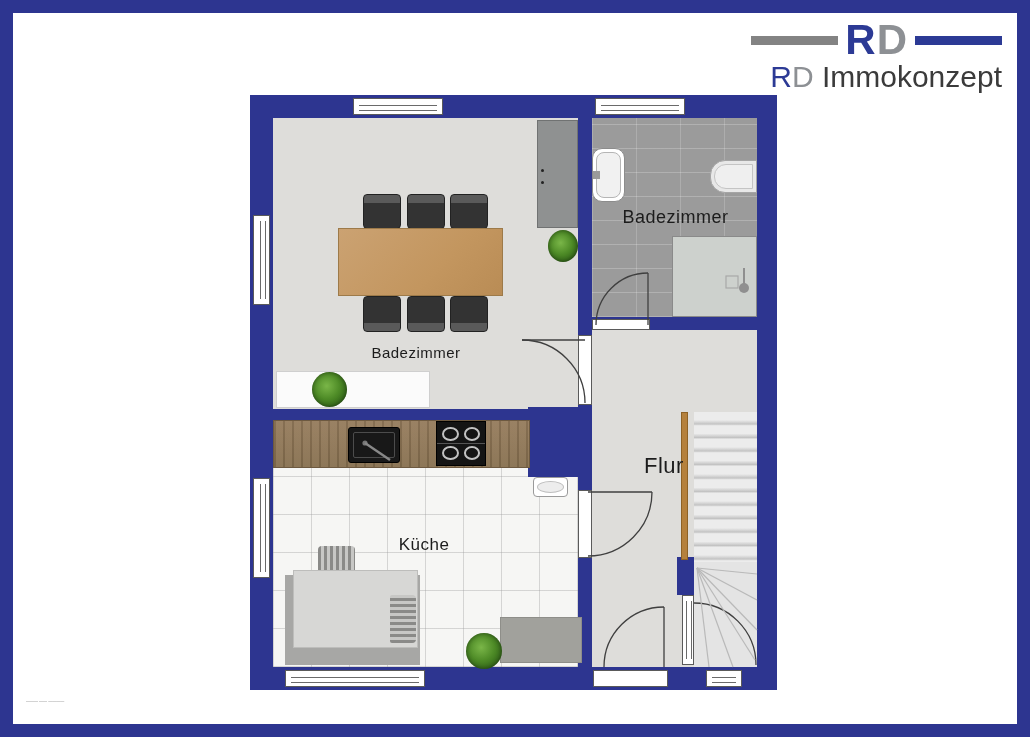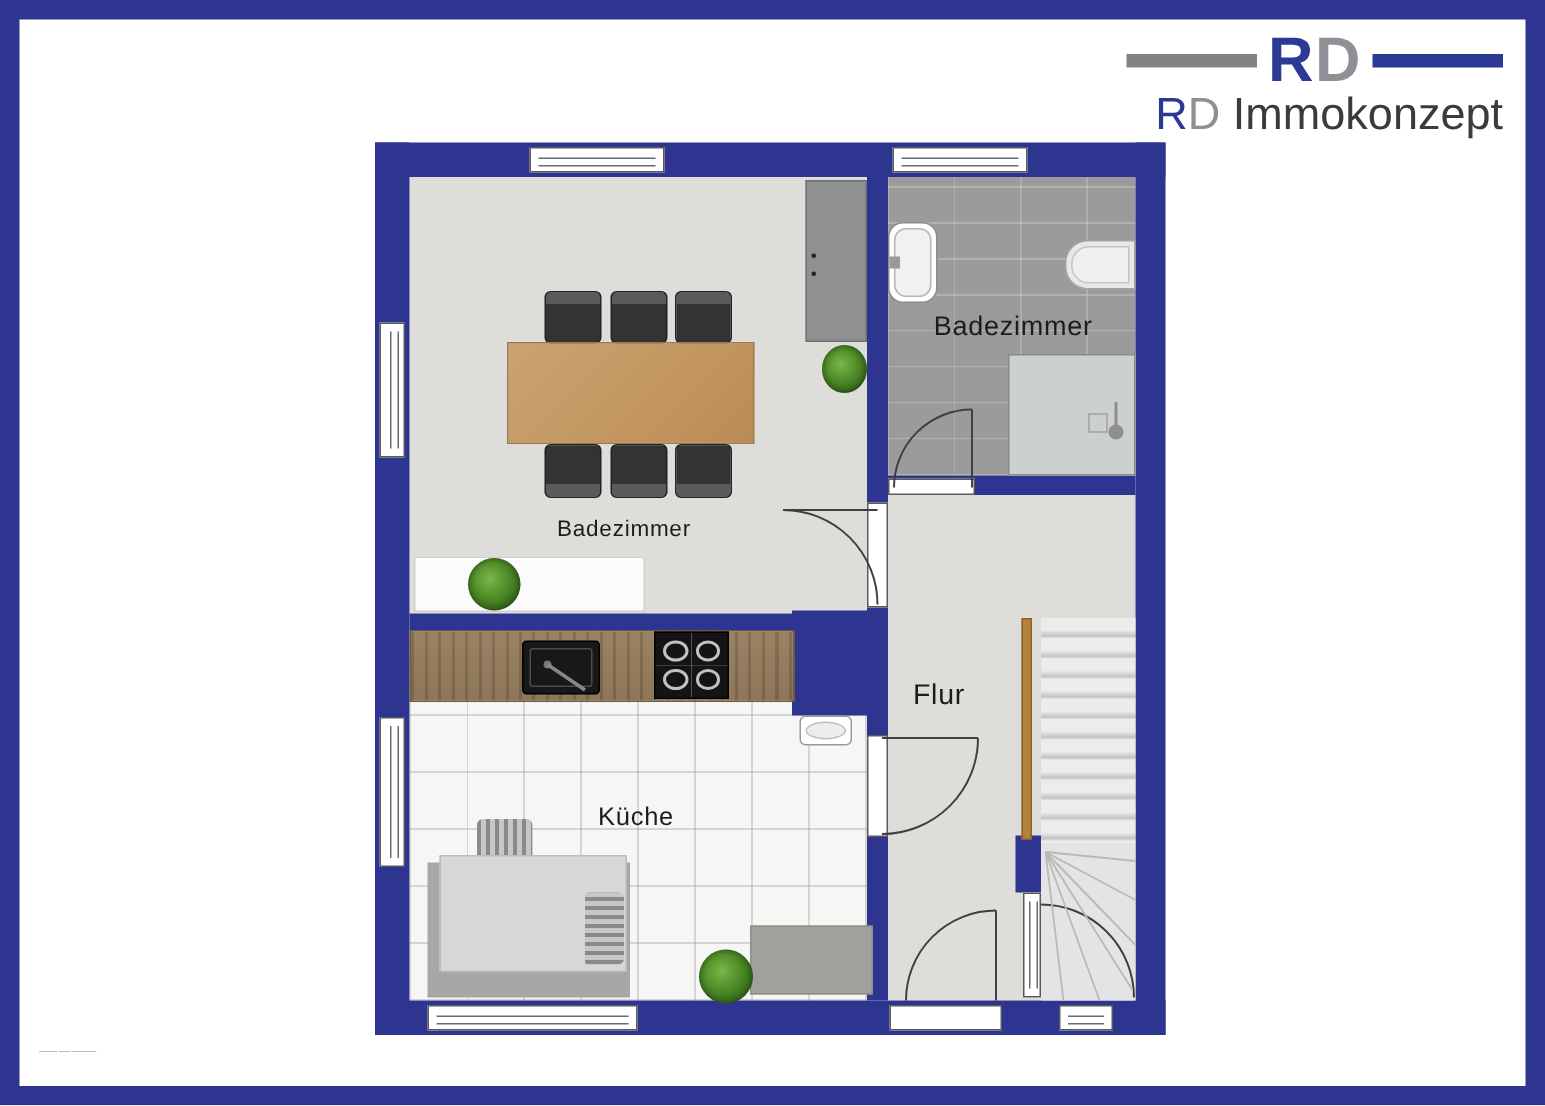--- a/index.html
+++ b/index.html
@@ -192,21 +192,21 @@
     <div class="kchair-right" style="left:390px;top:595px;width:26px;height:48px;"></div>
     <div class="mat" style="left:500px;top:617px;width:82px;height:46px;"></div>
     <div class="plant" style="left:466px;top:633px;width:36px;height:36px;"></div>
 
     <div class="stairs" style="left:694px;top:412px;width:63px;height:150px;"></div>
     <div class="winders" style="left:694px;top:562px;width:63px;height:105px;"></div>
     <div class="handrail" style="left:681px;top:412px;width:7px;height:148px;"></div>
 
     <div class="room-label" style="left:356px;top:344px;width:120px;font-size:15px;">Badezimmer</div>
     <div class="room-label" style="left:613px;top:207px;width:125px;font-size:18px;">Badezimmer</div>
-    <div class="room-label" style="left:596px;top:453px;width:60px;font-size:19px;">Flur</div>
+    <div class="room-label" style="left:634px;top:453px;width:60px;font-size:22px;">Flur</div>
     <div class="room-label" style="left:374px;top:535px;width:100px;font-size:17px;">Küche</div>
 
     <svg class="svg-overlay" width="1030" height="737" viewBox="0 0 1030 737">
 
       <path d="M648 325 L648 273" stroke="#3f3f3f" stroke-width="1.3" fill="none"></path>
       <path d="M648 273 A52 52 0 0 0 596 325" stroke="#3f3f3f" stroke-width="1.3" fill="none"></path>
 
       <path d="M585 340 L522 340" stroke="#3f3f3f" stroke-width="1.3" fill="none"></path>
       <path d="M522 340 A63 63 0 0 1 585 403" stroke="#3f3f3f" stroke-width="1.3" fill="none"></path>
 

